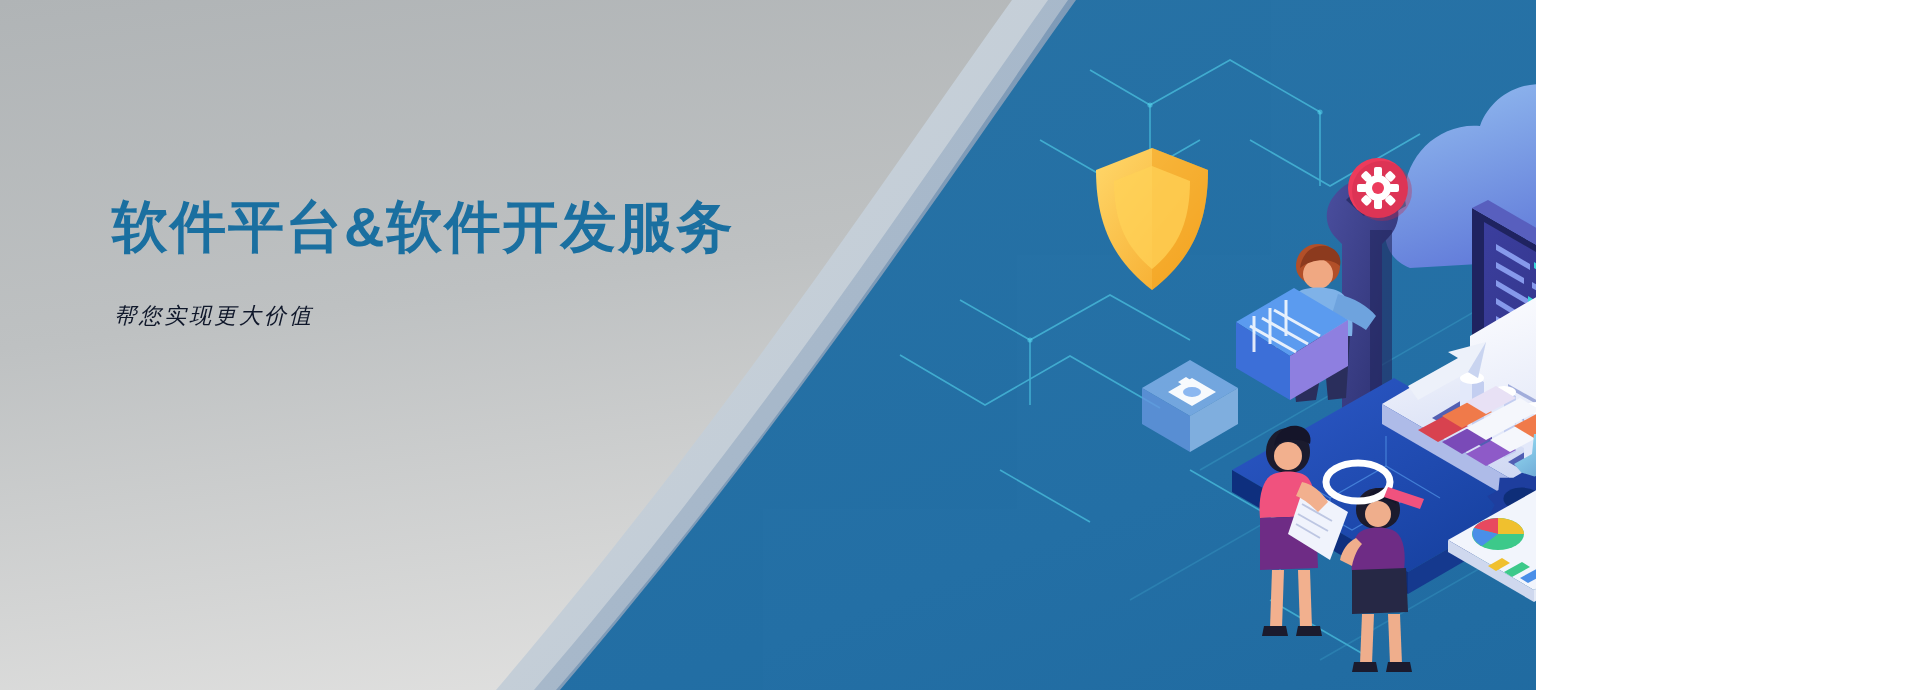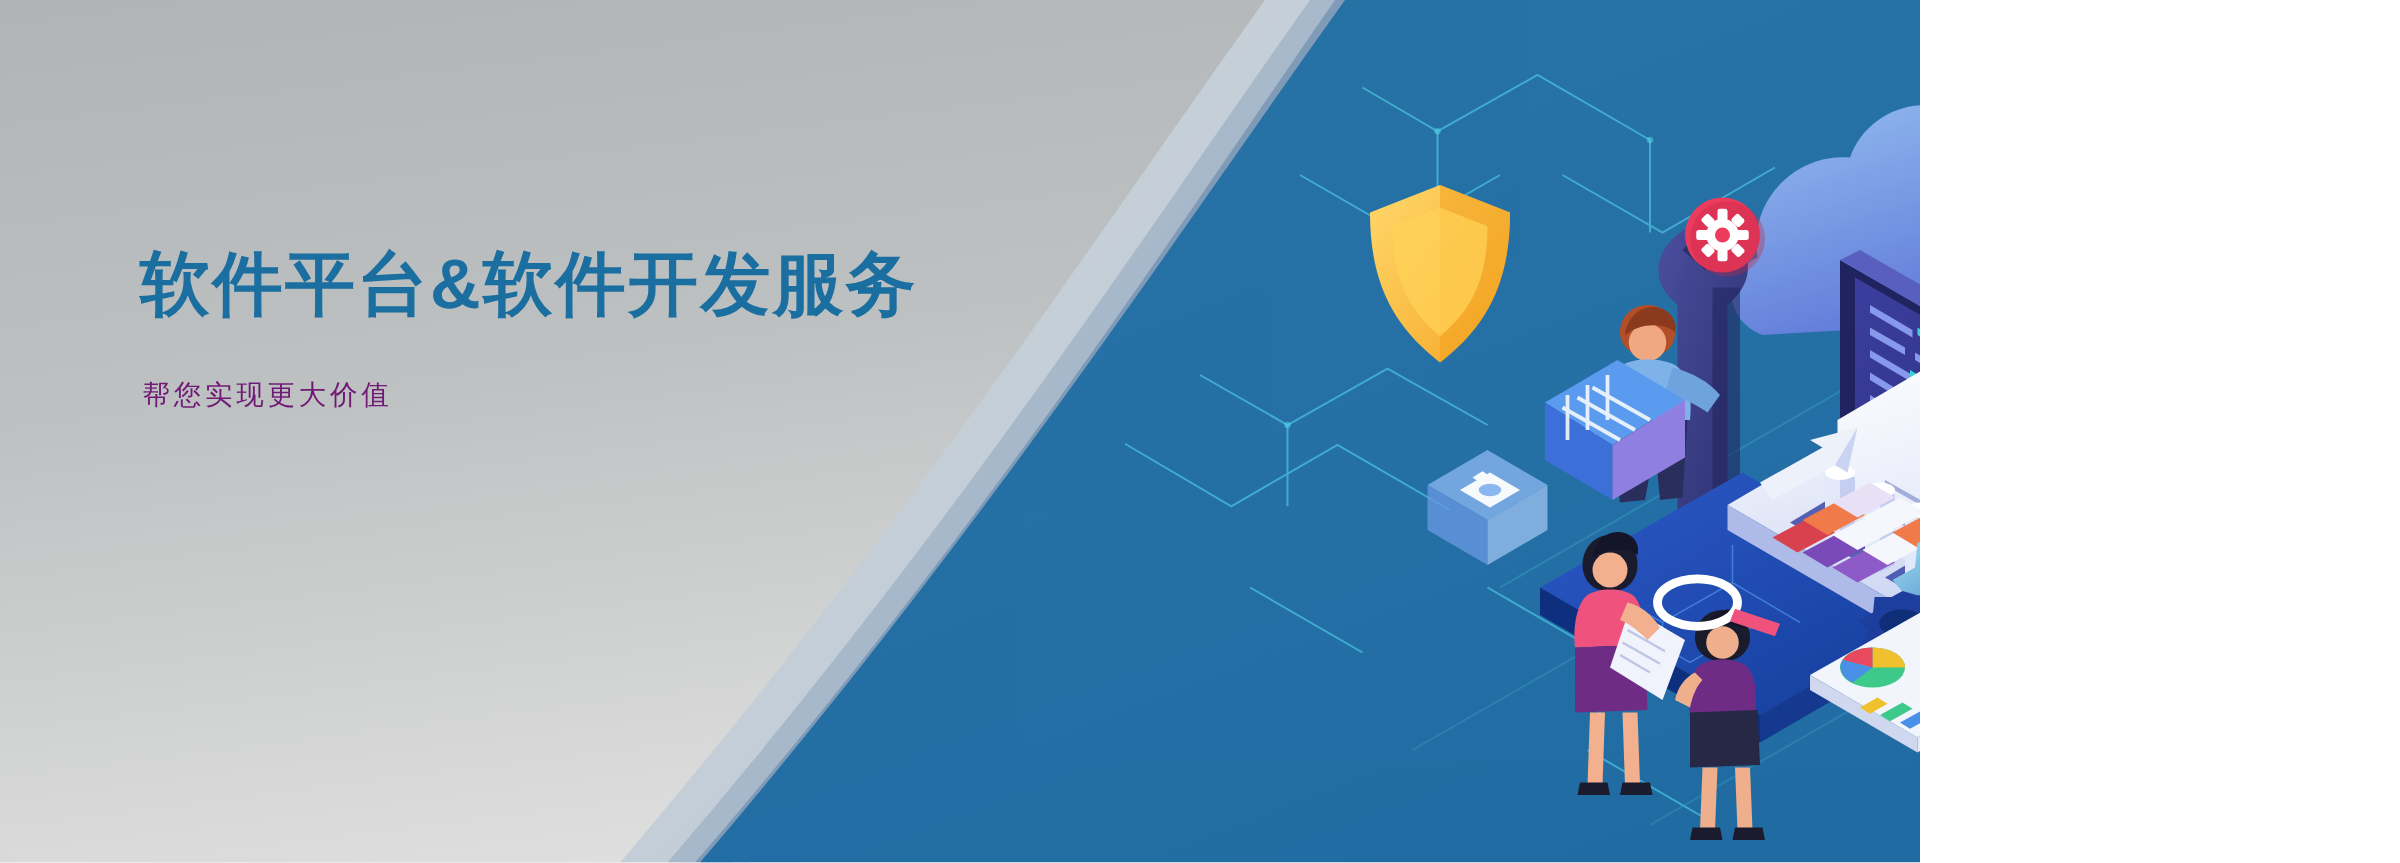--- a/index.html
+++ b/index.html
@@ -28,22 +28,23 @@
     line-height:1.12;
     color:#1A6FA0;
     margin:0;
     white-space:nowrap;
   }
   #page-subtitle{
     margin:42px 0 0 2px;
     font-size:22px;
     font-weight:400;
     letter-spacing:3px;
-    color:#701a75;
+    color:#0f172a;
     white-space:nowrap;
+    font-style:italic;
   }
 </style>
 </head>
 <body>
 
 <div id="banner">
 
   <div class="layer">
     <svg class="svgfull" viewBox="0 0 1920 690" preserveAspectRatio="none">
       <defs>

